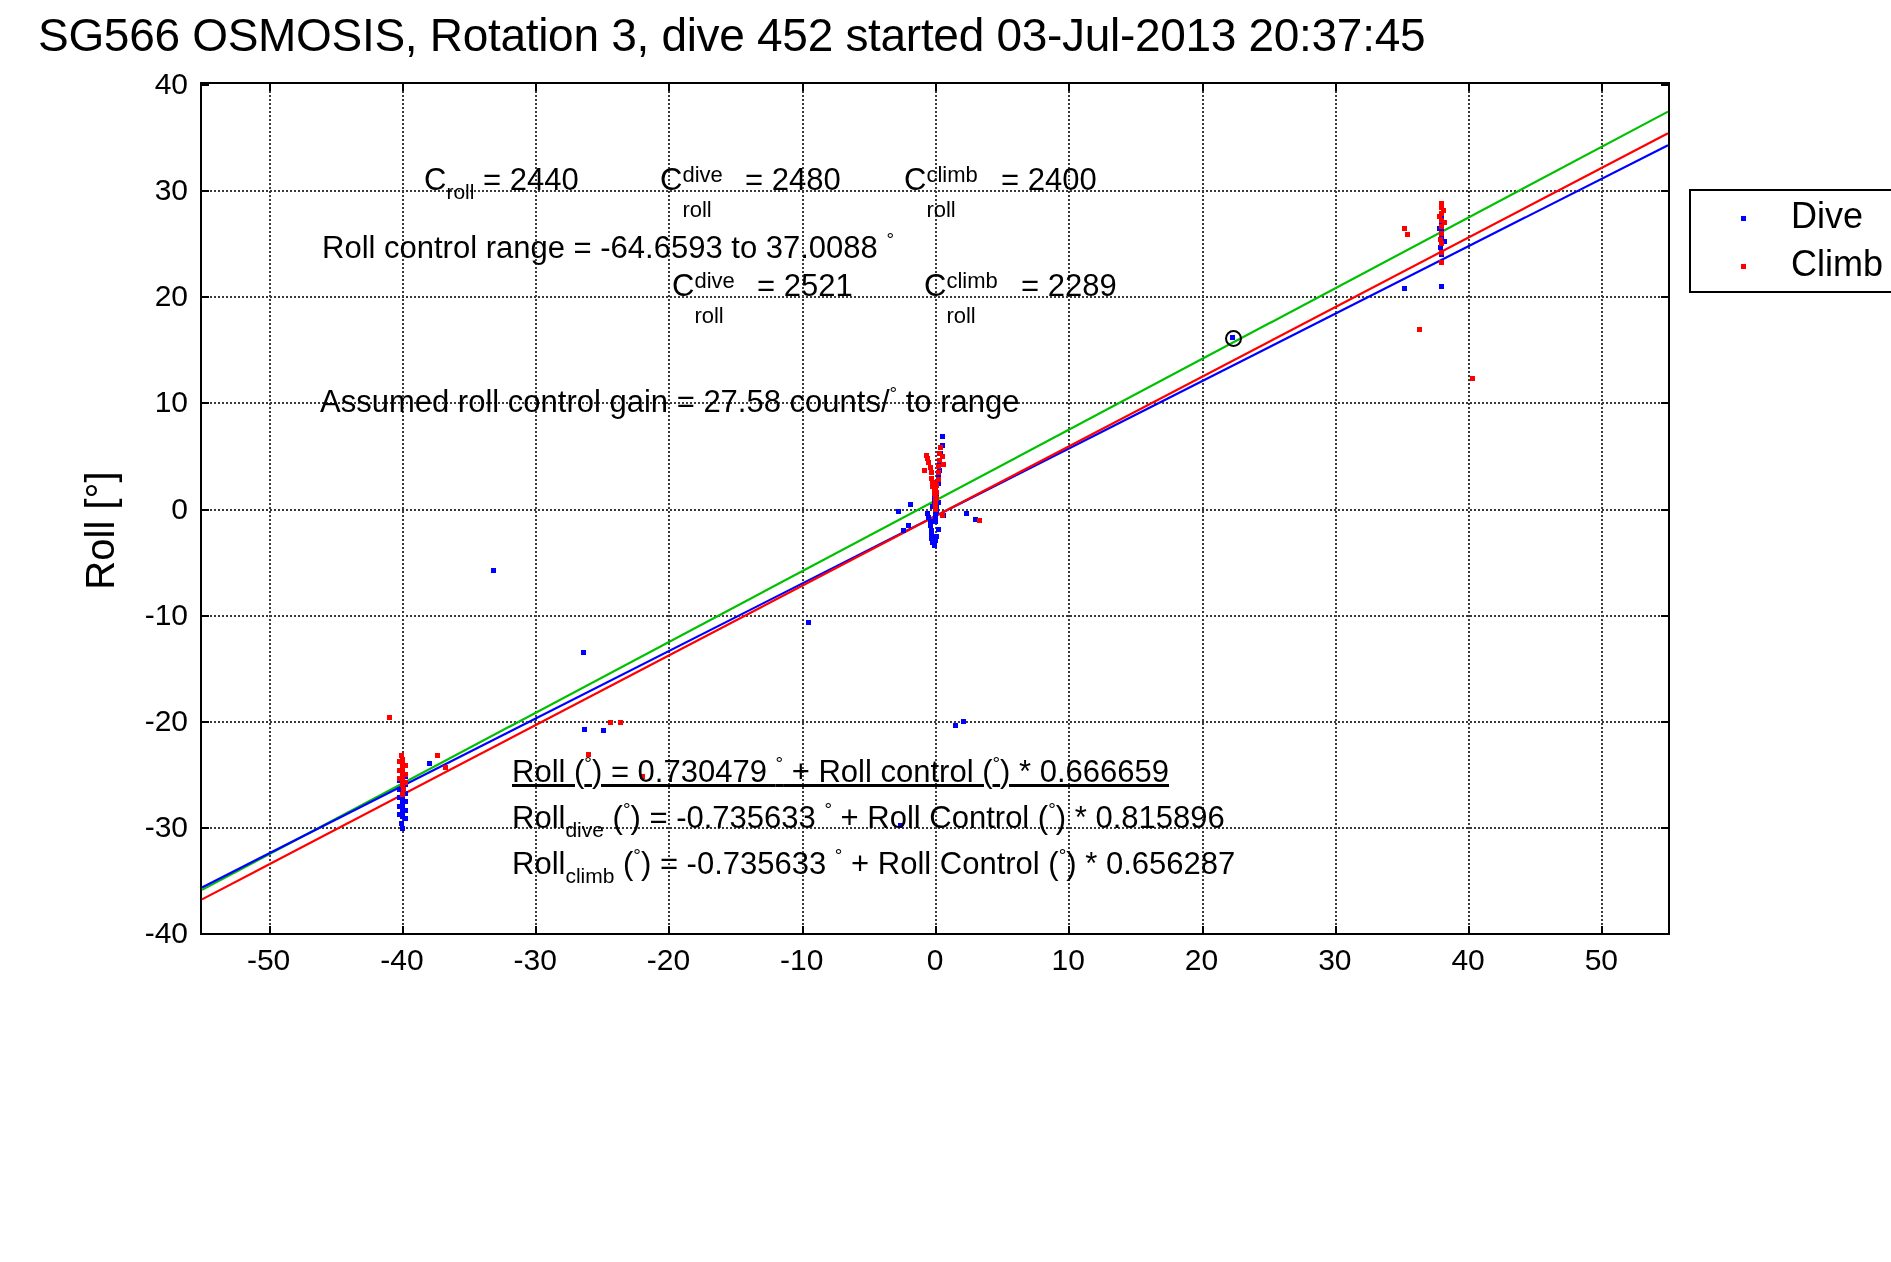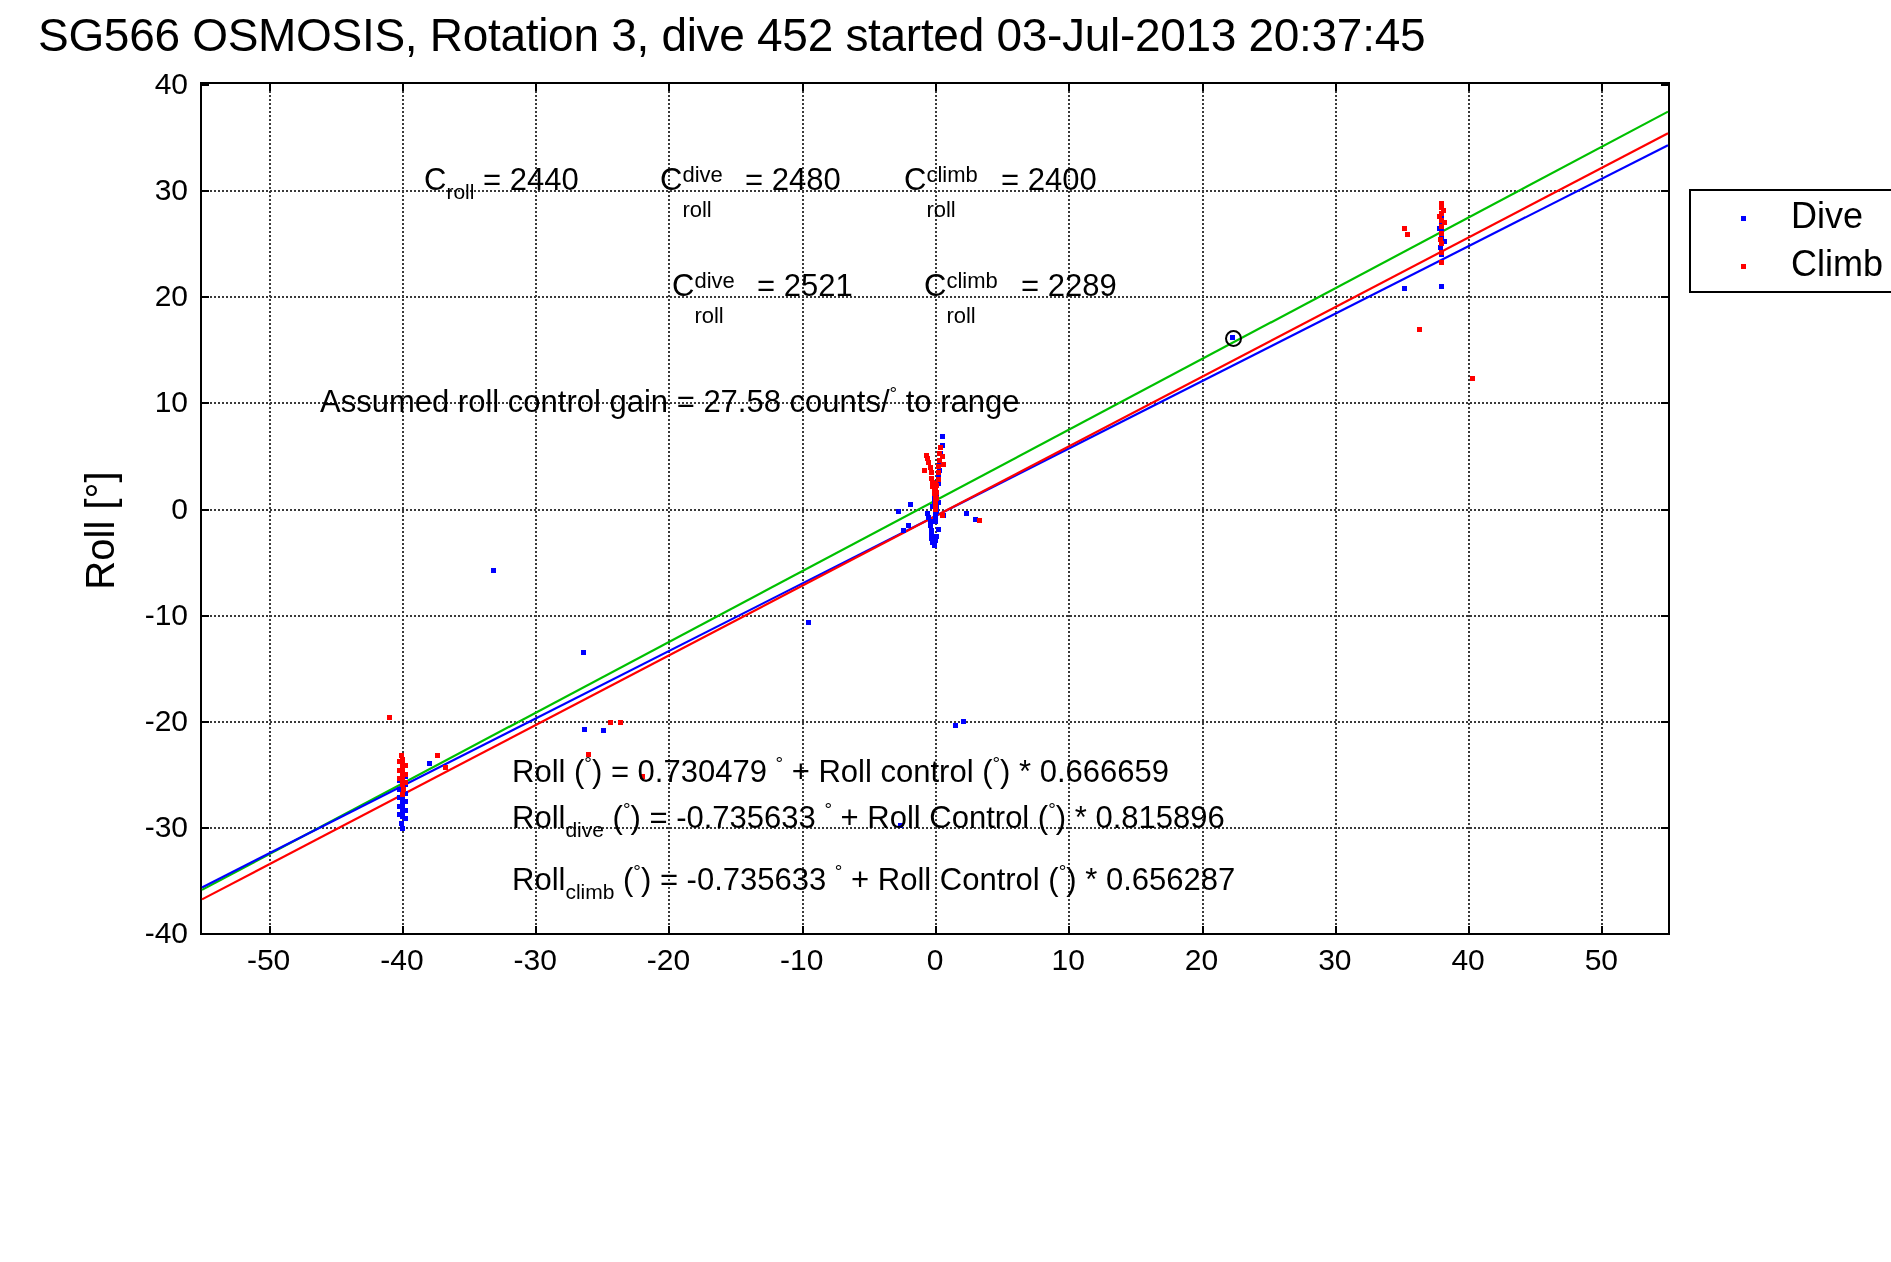--- a/index.html
+++ b/index.html
@@ -309,39 +309,42 @@
     <div class="anno" style="left:222px;top:80px;">
       <span>C</span><span class="sub">roll</span><span> = 2440</span>
     </div>
     <div class="anno" style="left:458px;top:80px;">
       <span>C</span><span class="stack"><span class="up">dive</span><span class="dn">roll</span></span><span style="display:inline-block;width:54px;"></span><span> = 2480</span>
     </div>
     <div class="anno" style="left:702px;top:80px;">
       <span>C</span><span class="stack"><span class="up">climb</span><span class="dn">roll</span></span><span style="display:inline-block;width:66px;"></span><span> = 2400</span>
     </div>
 
+    <div class="anno" style="left:120px;top:146px;">
+      <span>Roll control range = -64.6593 to 37.0088 </span><span class="deg">°</span>
+    </div>
 
     <div class="anno" style="left:470px;top:186px;">
       <span>C</span><span class="stack"><span class="up">dive</span><span class="dn">roll</span></span><span style="display:inline-block;width:54px;"></span><span> = 2521</span>
     </div>
     <div class="anno" style="left:722px;top:186px;">
       <span>C</span><span class="stack"><span class="up">climb</span><span class="dn">roll</span></span><span style="display:inline-block;width:66px;"></span><span> = 2289</span>
     </div>
 
     <div class="anno" style="left:118px;top:300px;">
       <span>Assumed roll control gain = 27.58 counts/</span><span class="deg">°</span><span> to range</span>
     </div>
 
-    <div class="anno" style="left:310px;top:670px;">
+    <div class="anno" style="left:310px;top:670px;text-decoration:underline;">
       <span>Roll (</span><span class="deg">°</span><span>) = 0.730479 </span><span class="deg">°</span><span> + Roll control (</span><span class="deg">°</span><span>) * 0.666659</span>
     </div>
     <div class="anno" style="left:310px;top:716px;">
       <span>Roll</span><span class="sub">dive</span><span> (</span><span class="deg">°</span><span>) = -0.735633 </span><span class="deg">°</span><span> + Roll Control (</span><span class="deg">°</span><span>) * 0.815896</span>
     </div>
-    <div class="anno" style="left:310px;top:762px;margin-top:16px;">
+    <div class="anno" style="left:310px;top:762px;">
       <span>Roll</span><span class="sub">climb</span><span> (</span><span class="deg">°</span><span>) = -0.735633 </span><span class="deg">°</span><span> + Roll Control (</span><span class="deg">°</span><span>) * 0.656287</span>
     </div>
 
     <div id="legend">
       <div class="legrow" style="top:2px;">
         <span class="legmark" style="background:#0000ff;"></span>
         <span class="legtext">Dive</span>
       </div>
       <div class="legrow" style="top:50px;">
         <span class="legmark" style="background:#ff0000;"></span>

